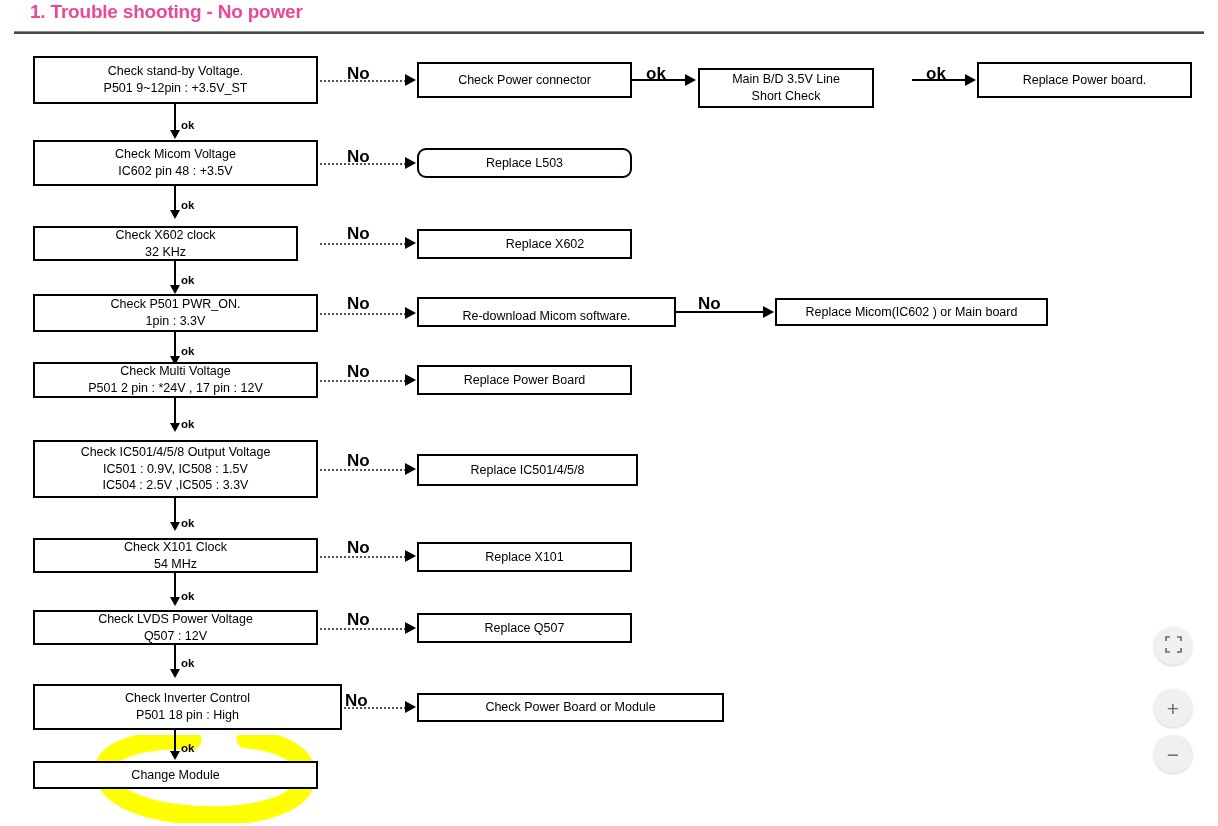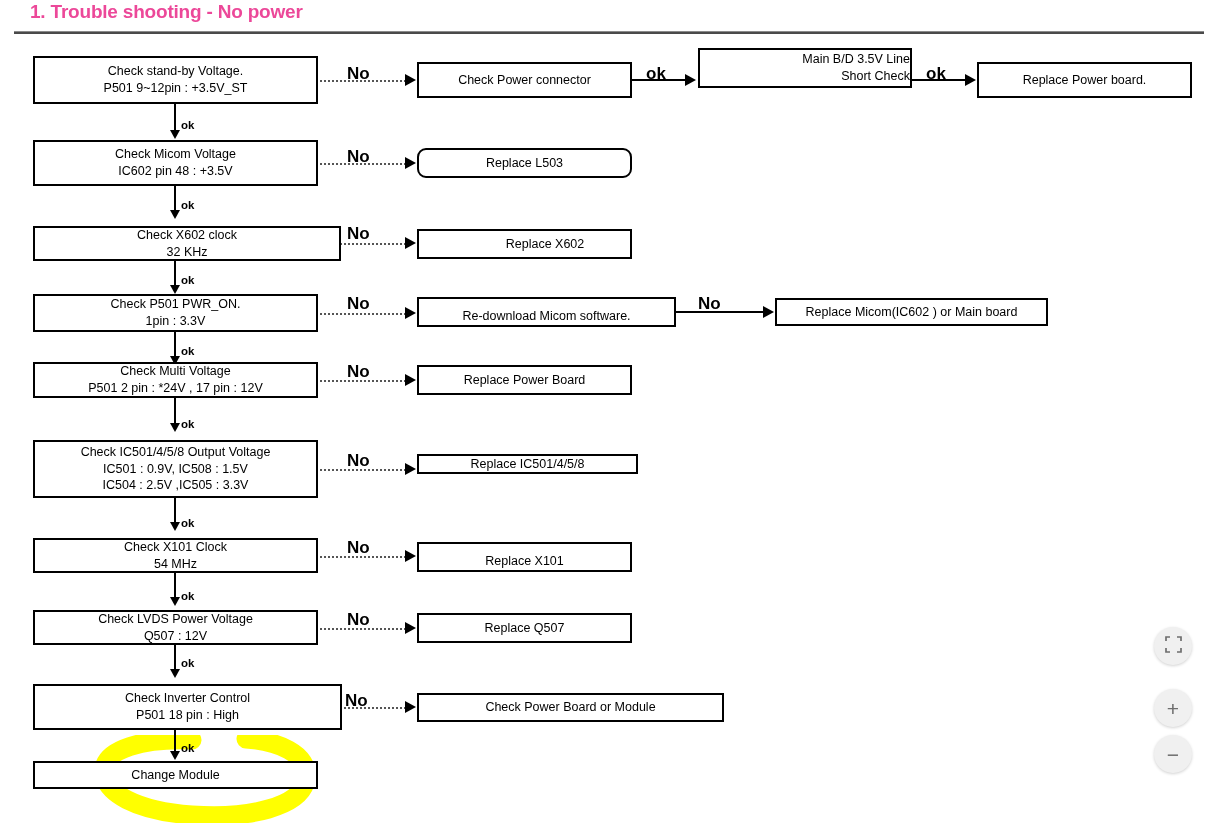--- a/index.html
+++ b/index.html
@@ -161,21 +161,21 @@
   <div class="harrow" style="left:405px; top:74px;"></div>
   <div class="hlabel" style="left:347px; top:64px;">No</div>
 
   <div class="node" style="left:417px; top:62px; width:215px; height:36px;">
     <span class="ln">Check Power connector</span>
   </div>
   <div class="hsolid" style="left:632px; top:79px; width:54px;"></div>
   <div class="harrow" style="left:685px; top:74px;"></div>
   <div class="hlabel" style="left:646px; top:64px;">ok</div>
 
-  <div class="node" style="left:698px; top:48px; width:214px; height:40px;align-items:flex-end;">
+  <div class="node" style="left:698px; top:68px; width:176px; height:40px;">
     <span class="ln">Main B/D 3.5V Line</span>
     <span class="ln">Short Check</span>
   </div>
   <div class="hsolid" style="left:912px; top:79px; width:54px;"></div>
   <div class="harrow" style="left:965px; top:74px;"></div>
   <div class="hlabel" style="left:926px; top:64px;">ok</div>
 
   <div class="node" style="left:977px; top:62px; width:215px; height:36px;">
     <span class="ln">Replace Power board.</span>
   </div>
@@ -193,21 +193,21 @@
   <div class="hlabel" style="left:347px; top:147px;">No</div>
 
   <div class="node" style="left:417px; top:148px; width:215px; height:30px;border-radius:9px;">
     <span class="ln">Replace L503</span>
   </div>
 
   <div class="vline" style="left:174px; top:186px; height:27px;"></div>
   <div class="varrow" style="left:170px; top:210px;"></div>
   <div class="vlabel" style="left:181px; top:199px;">ok</div>
 
-  <div class="node" style="left:33px; top:226px; width:308px; height:35px;">
+  <div class="node" style="left:33px; top:226px; width:265px; height:35px;">
     <span class="ln">Check X602 clock</span>
     <span class="ln">32 KHz</span>
   </div>
   <div class="hdot" style="left:320px; top:243px; width:86px;"></div>
   <div class="harrow" style="left:405px; top:237px;"></div>
   <div class="hlabel" style="left:347px; top:224px;">No</div>
 
   <div class="node" style="left:417px; top:229px; width:215px; height:30px;padding-left:41px;">
     <span class="ln">Replace X602</span>
   </div>
@@ -257,37 +257,37 @@
 
   <div class="node" style="left:33px; top:440px; width:285px; height:58px;">
     <span class="ln">Check IC501/4/5/8 Output Voltage</span>
     <span class="ln">IC501 : 0.9V,  IC508 :  1.5V</span>
     <span class="ln">IC504 : 2.5V ,IC505 : 3.3V</span>
   </div>
   <div class="hdot" style="left:320px; top:469px; width:86px;"></div>
   <div class="harrow" style="left:405px; top:463px;"></div>
   <div class="hlabel" style="left:347px; top:451px;">No</div>
 
-  <div class="node" style="left:417px; top:454px; width:221px; height:20px;">
+  <div class="node" style="left:417px; top:454px; width:221px; height:32px;">
     <span class="ln">Replace IC501/4/5/8</span>
   </div>
 
   <div class="vline" style="left:174px; top:498px; height:27px;"></div>
   <div class="varrow" style="left:170px; top:522px;"></div>
   <div class="vlabel" style="left:181px; top:517px;">ok</div>
 
   <div class="node" style="left:33px; top:538px; width:285px; height:35px;">
     <span class="ln">Check X101 Clock</span>
     <span class="ln">54 MHz</span>
   </div>
   <div class="hdot" style="left:320px; top:556px; width:86px;"></div>
   <div class="harrow" style="left:405px; top:550px;"></div>
   <div class="hlabel" style="left:347px; top:538px;">No</div>
 
-  <div class="node" style="left:417px; top:542px; width:215px; height:30px;justify-content:flex-end;">
+  <div class="node" style="left:417px; top:542px; width:215px; height:30px;">
     <span class="ln">Replace X101</span>
   </div>
 
   <div class="vline" style="left:174px; top:573px; height:27px;"></div>
   <div class="varrow" style="left:170px; top:597px;"></div>
   <div class="vlabel" style="left:181px; top:590px;">ok</div>
 
   <div class="node" style="left:33px; top:610px; width:285px; height:35px;">
     <span class="ln">Check LVDS Power Voltage</span>
     <span class="ln">Q507 : 12V</span>

